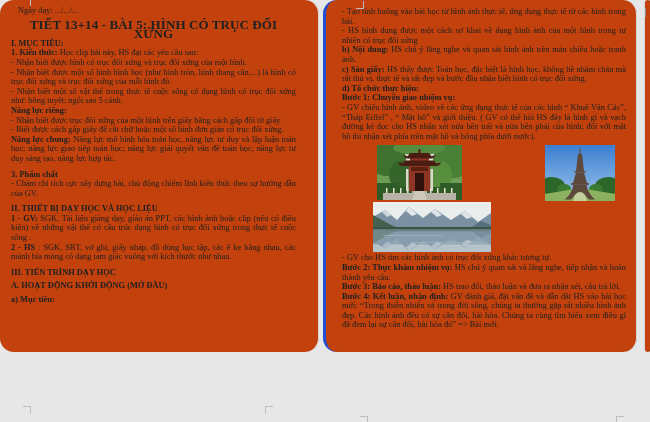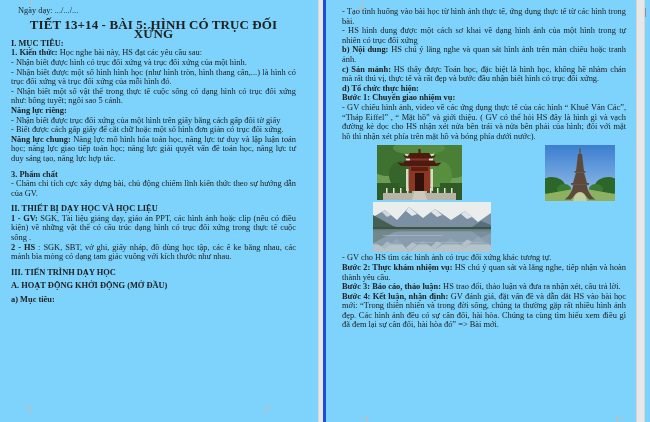--- a/index.html
+++ b/index.html
@@ -2,21 +2,21 @@
 <html><head>
 <meta charset="utf-8">
 <style>
   html,body{margin:0;padding:0;}
   body{
     width:650px;height:422px;position:relative;overflow:hidden;
     background:#e7e7e7;
     font-family:"Liberation Serif","DejaVu Serif",serif;
     color:#212121;
   }
-  .page{position:absolute;top:0;height:422px;background:#7dd3fc;}
+  .page{position:absolute;top:0;height:352px;background:#c2410c;border-radius:14px;}
   #page1{left:0;width:318px;border-right:1px solid #d6d6d6;}
   #page2{left:323px;width:310px;border-left:3px solid #1d4ed8;border-right:1px solid #d6d6d6;}
   #page3{left:644px;width:6px;border-left:1px solid #d6d6d6;}
   #page1 .inner{padding:6px 22px 0 11px;}
   #page2 .inner{padding:7px 10px 0 16px;}
   p{margin:0;text-align:justify;font-size:8.4px;line-height:9.6px;color:#212121;}
   .g{margin-top:0;}
   .G{margin-top:6px;}
   .g2{margin-top:4px;}
   .sec{font-weight:700;}
@@ -40,21 +40,21 @@
   .m7{left:645px;top:8px;width:1px;height:9px;border-left-width:1px;border-color:#8f8f8f;}
 </style>
 </head>
 <body>
 
 <div class="page" id="page1">
   <div class="inner">
     <p class="date">Ngày dạy: .../.../...</p>
     <p class="title">TIẾT 13+14 - BÀI 5: HÌNH CÓ TRỤC ĐỐI XỨNG</p>
     <p class="sec g">I. MỤC TIÊU:</p>
-    <p class="g"><b>1. Kiến thức:</b><span> Học nghe bài này, HS đạt các yêu cầu sau:</span></p>
+    <p class="g"><b>1. Kiến thức:</b><span> Học clip bài này, HS đạt các yêu cầu sau:</span></p>
     <p class="g">- Nhận biết được hình có trục đối xứng và trục đối xứng của một hình.</p>
     <p>- Nhận biết được một số hình hình học (như hình tròn, hình thang cân,...) là hình có trục đối xứng và trục đối xứng của mỗi hình đó.</p>
     <p>- Nhận biết một số vật thể trong thực tế cuộc sống có dạng hình có trục đối xứng như: bông tuyết; ngôi sao 5 cánh.</p>
     <p class="sec g">Năng lực riêng:</p>
     <p class="g">- Nhận biết được trục đối xứng của một hình trên giấy bằng cách gấp đôi tờ giấy</p>
     <p>- Biết được cách gấp giấy để cắt chữ hoặc một số hình đơn giản có trục đối xứng.</p>
     <p class="g"><b>Năng lực chung:</b><span> Năng lực mô hình hóa toán học, năng lực tư duy và lập luận toán học; năng lực giao tiếp toán học; năng lực giải quyết vấn đề toán học, năng lực tư duy sáng tạo, năng lực hợp tác.</span></p>
     <p class="sec G">3. Phẩm chất</p>
     <p>- Chăm chỉ tích cực xây dựng bài, chủ động chiếm lĩnh kiến thức theo sự hướng dẫn của GV.</p>
     <p class="sec G">II. THIẾT BỊ DẠY HỌC VÀ HỌC LIỆU</p>
@@ -64,21 +64,21 @@
     <p class="sec g2">A. HOẠT ĐỘNG KHỞI ĐỘNG (MỞ ĐẦU)</p>
     <p class="sec g2">a) Mục tiêu:</p>
   </div>
 </div>
 
 <div class="page" id="page2">
   <div class="inner">
     <p>- Tạo tình huống vào bài học từ hình ảnh thực tế, ứng dụng thực tế từ các hình trong bài.</p>
     <p class="g">- HS hình dung được một cách sơ khai về dạng hình ảnh của một hình trong tự nhiên có trục đối xứng</p>
     <p class="g"><b>b) Nội dung:</b><span> HS chú ý lắng nghe và quan sát hình ảnh trên màn chiếu hoặc tranh ảnh.</span></p>
-    <p class="g"><b>c) Sản mảnh:</b><span> HS thấy được Toán học, đặc biệt là hình học, không hề nhàm chán mà rất thú vị, thực tế và rất đẹp và bước đầu nhận biết hình có trục đối xứng.</span></p>
+    <p class="g"><b>c) Sản giấy:</b><span> HS thấy được Toán học, đặc biệt là hình học, không hề nhàm chán mà rất thú vị, thực tế và rất đẹp và bước đầu nhận biết hình có trục đối xứng.</span></p>
     <p class="sec g">d) Tổ chức thực hiện:</p>
     <p class="sec g">Bước 1: Chuyển giao nhiệm vụ:</p>
     <p class="g">- GV chiếu hình ảnh, video về các ứng dụng thực tế của các hình “ Khuê Văn Các”, “Tháp Eiffel” , “ Mặt hồ” và giới thiệu. ( GV có thể hỏi HS đây là hình gì và vạch đường kẻ dọc cho HS nhận xét nửa bên trái và nửa bên phải của hình; đối với mặt hồ thì nhận xét phía trên mặt hồ và bóng phía dưới nước).</p>
 
     <div class="imgrow">
 
       <svg class="img khue" viewBox="0 0 85 55" preserveAspectRatio="none">
         <rect width="85" height="55" fill="#6d9c54"></rect>
         <rect x="20" y="0" width="45" height="20" fill="#dce8da"></rect>
         <ellipse cx="10" cy="14" rx="19" ry="17" fill="#3f7230"></ellipse>

